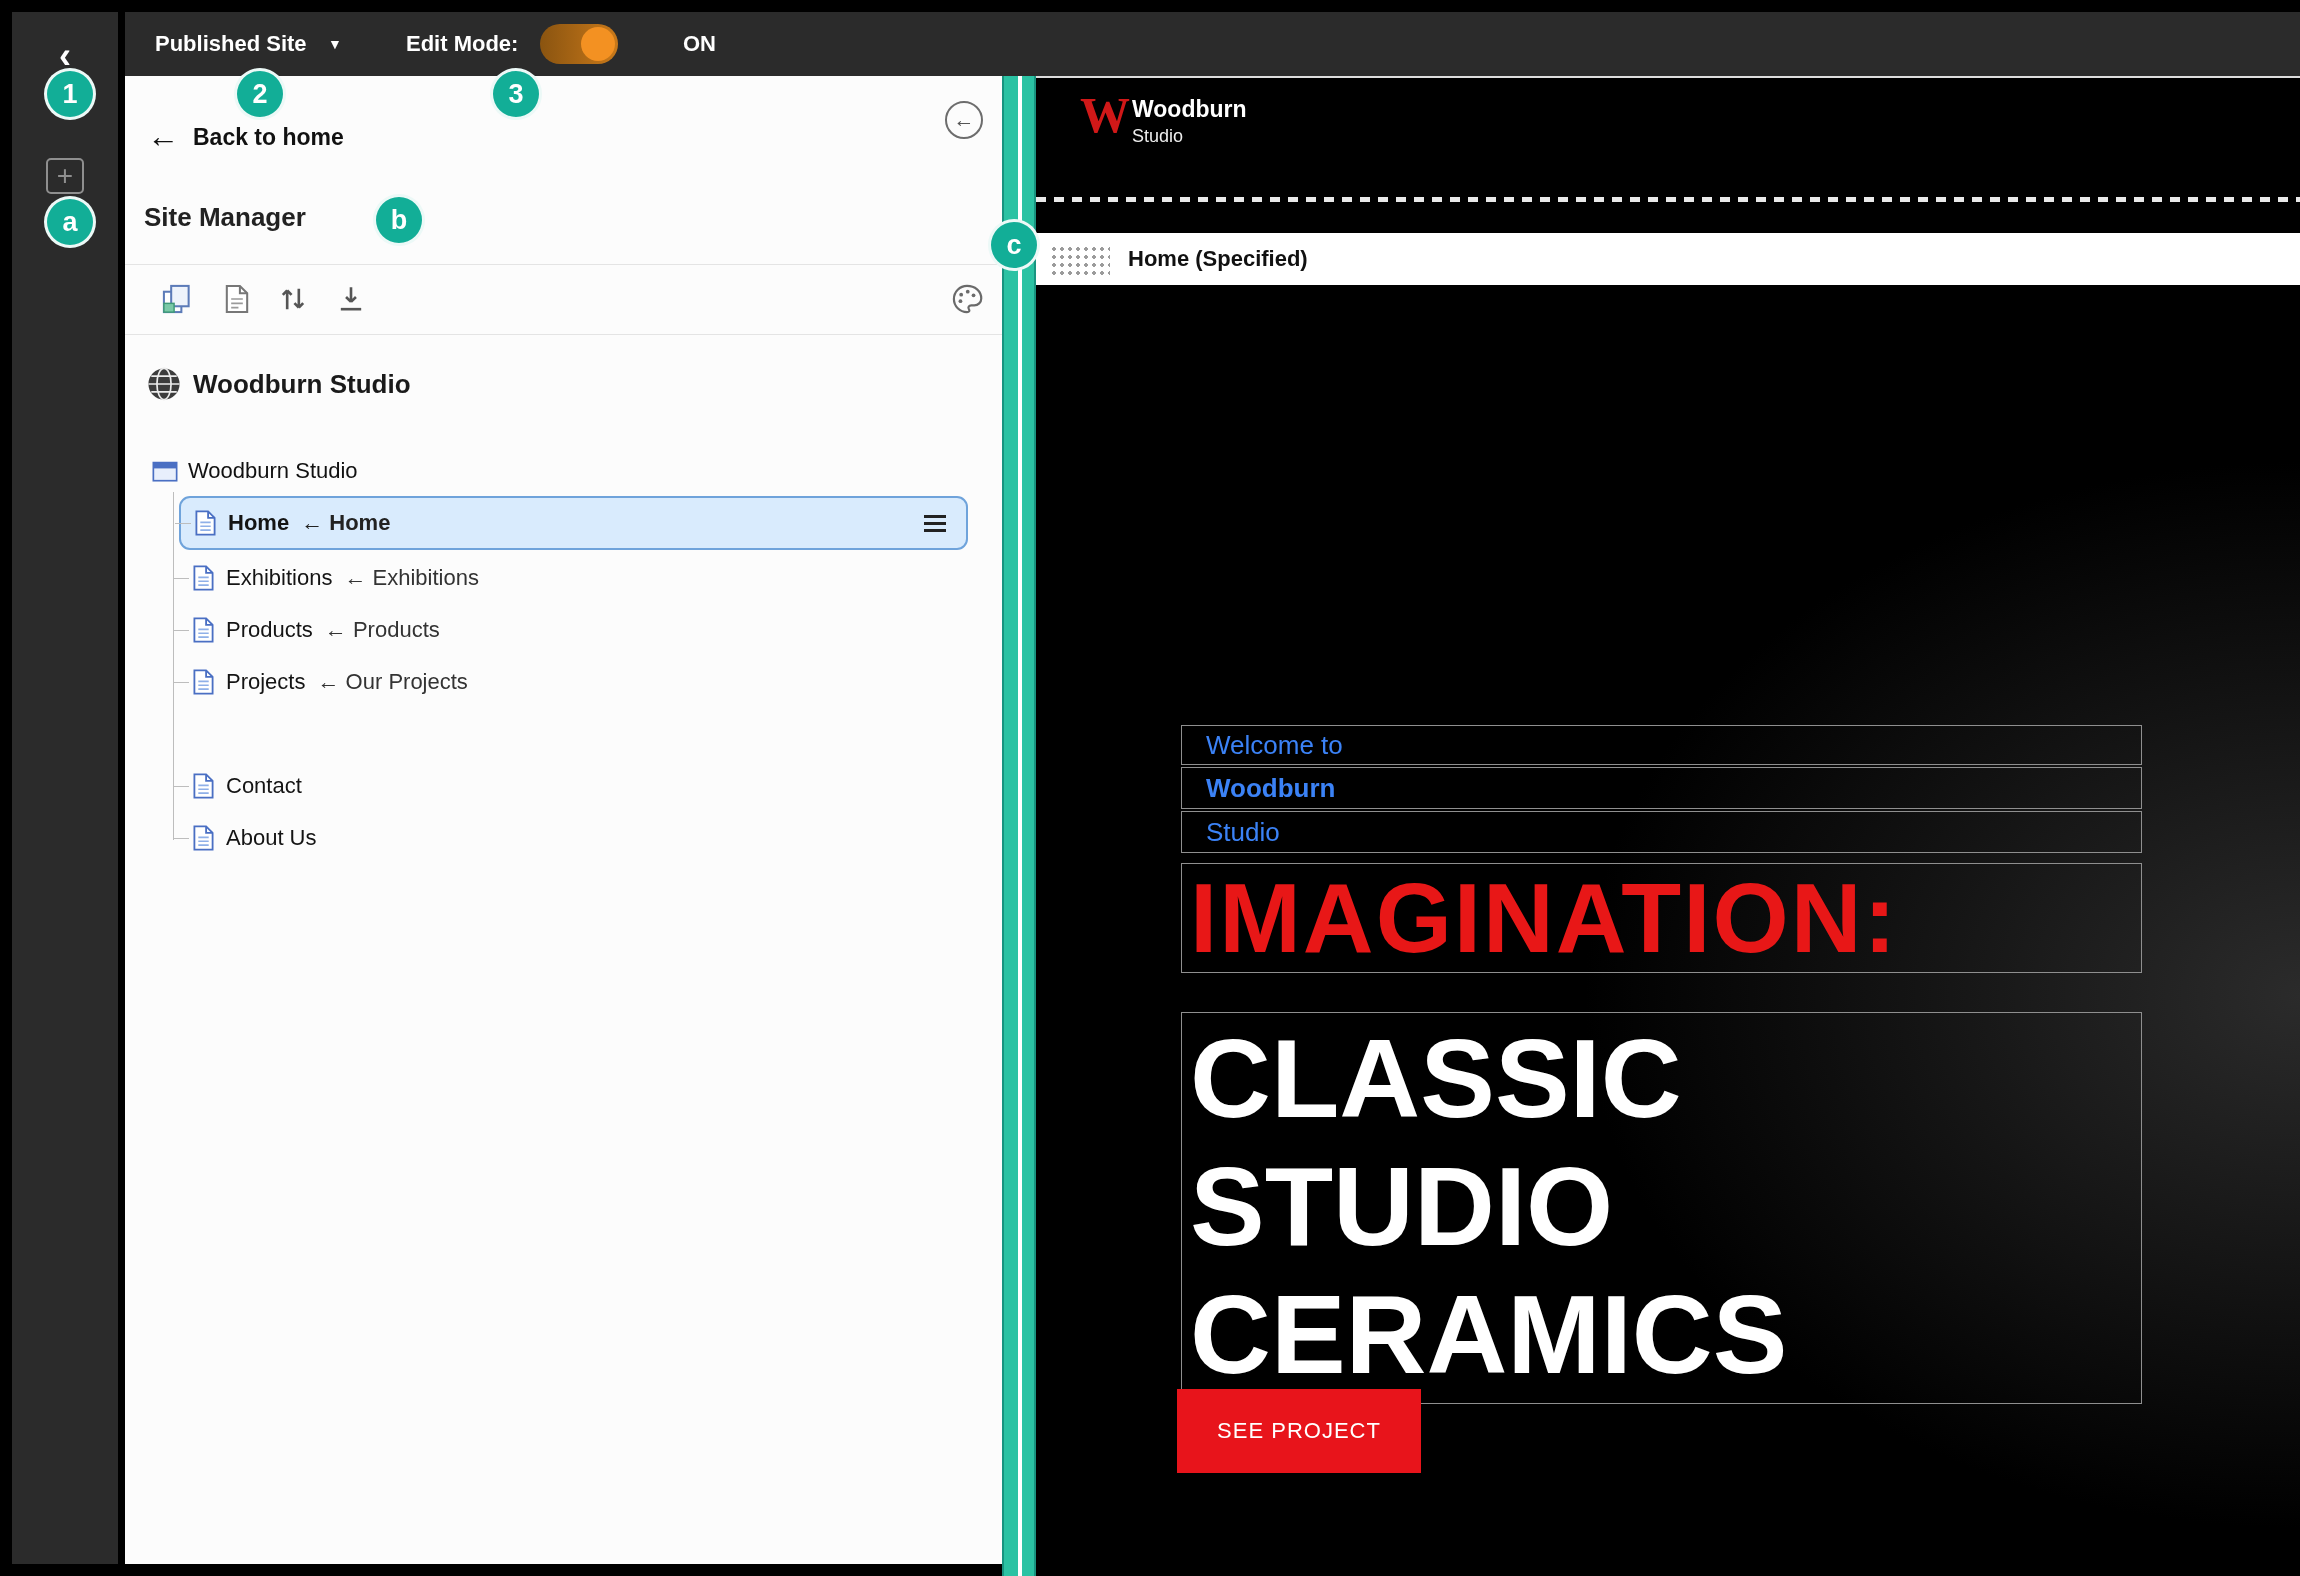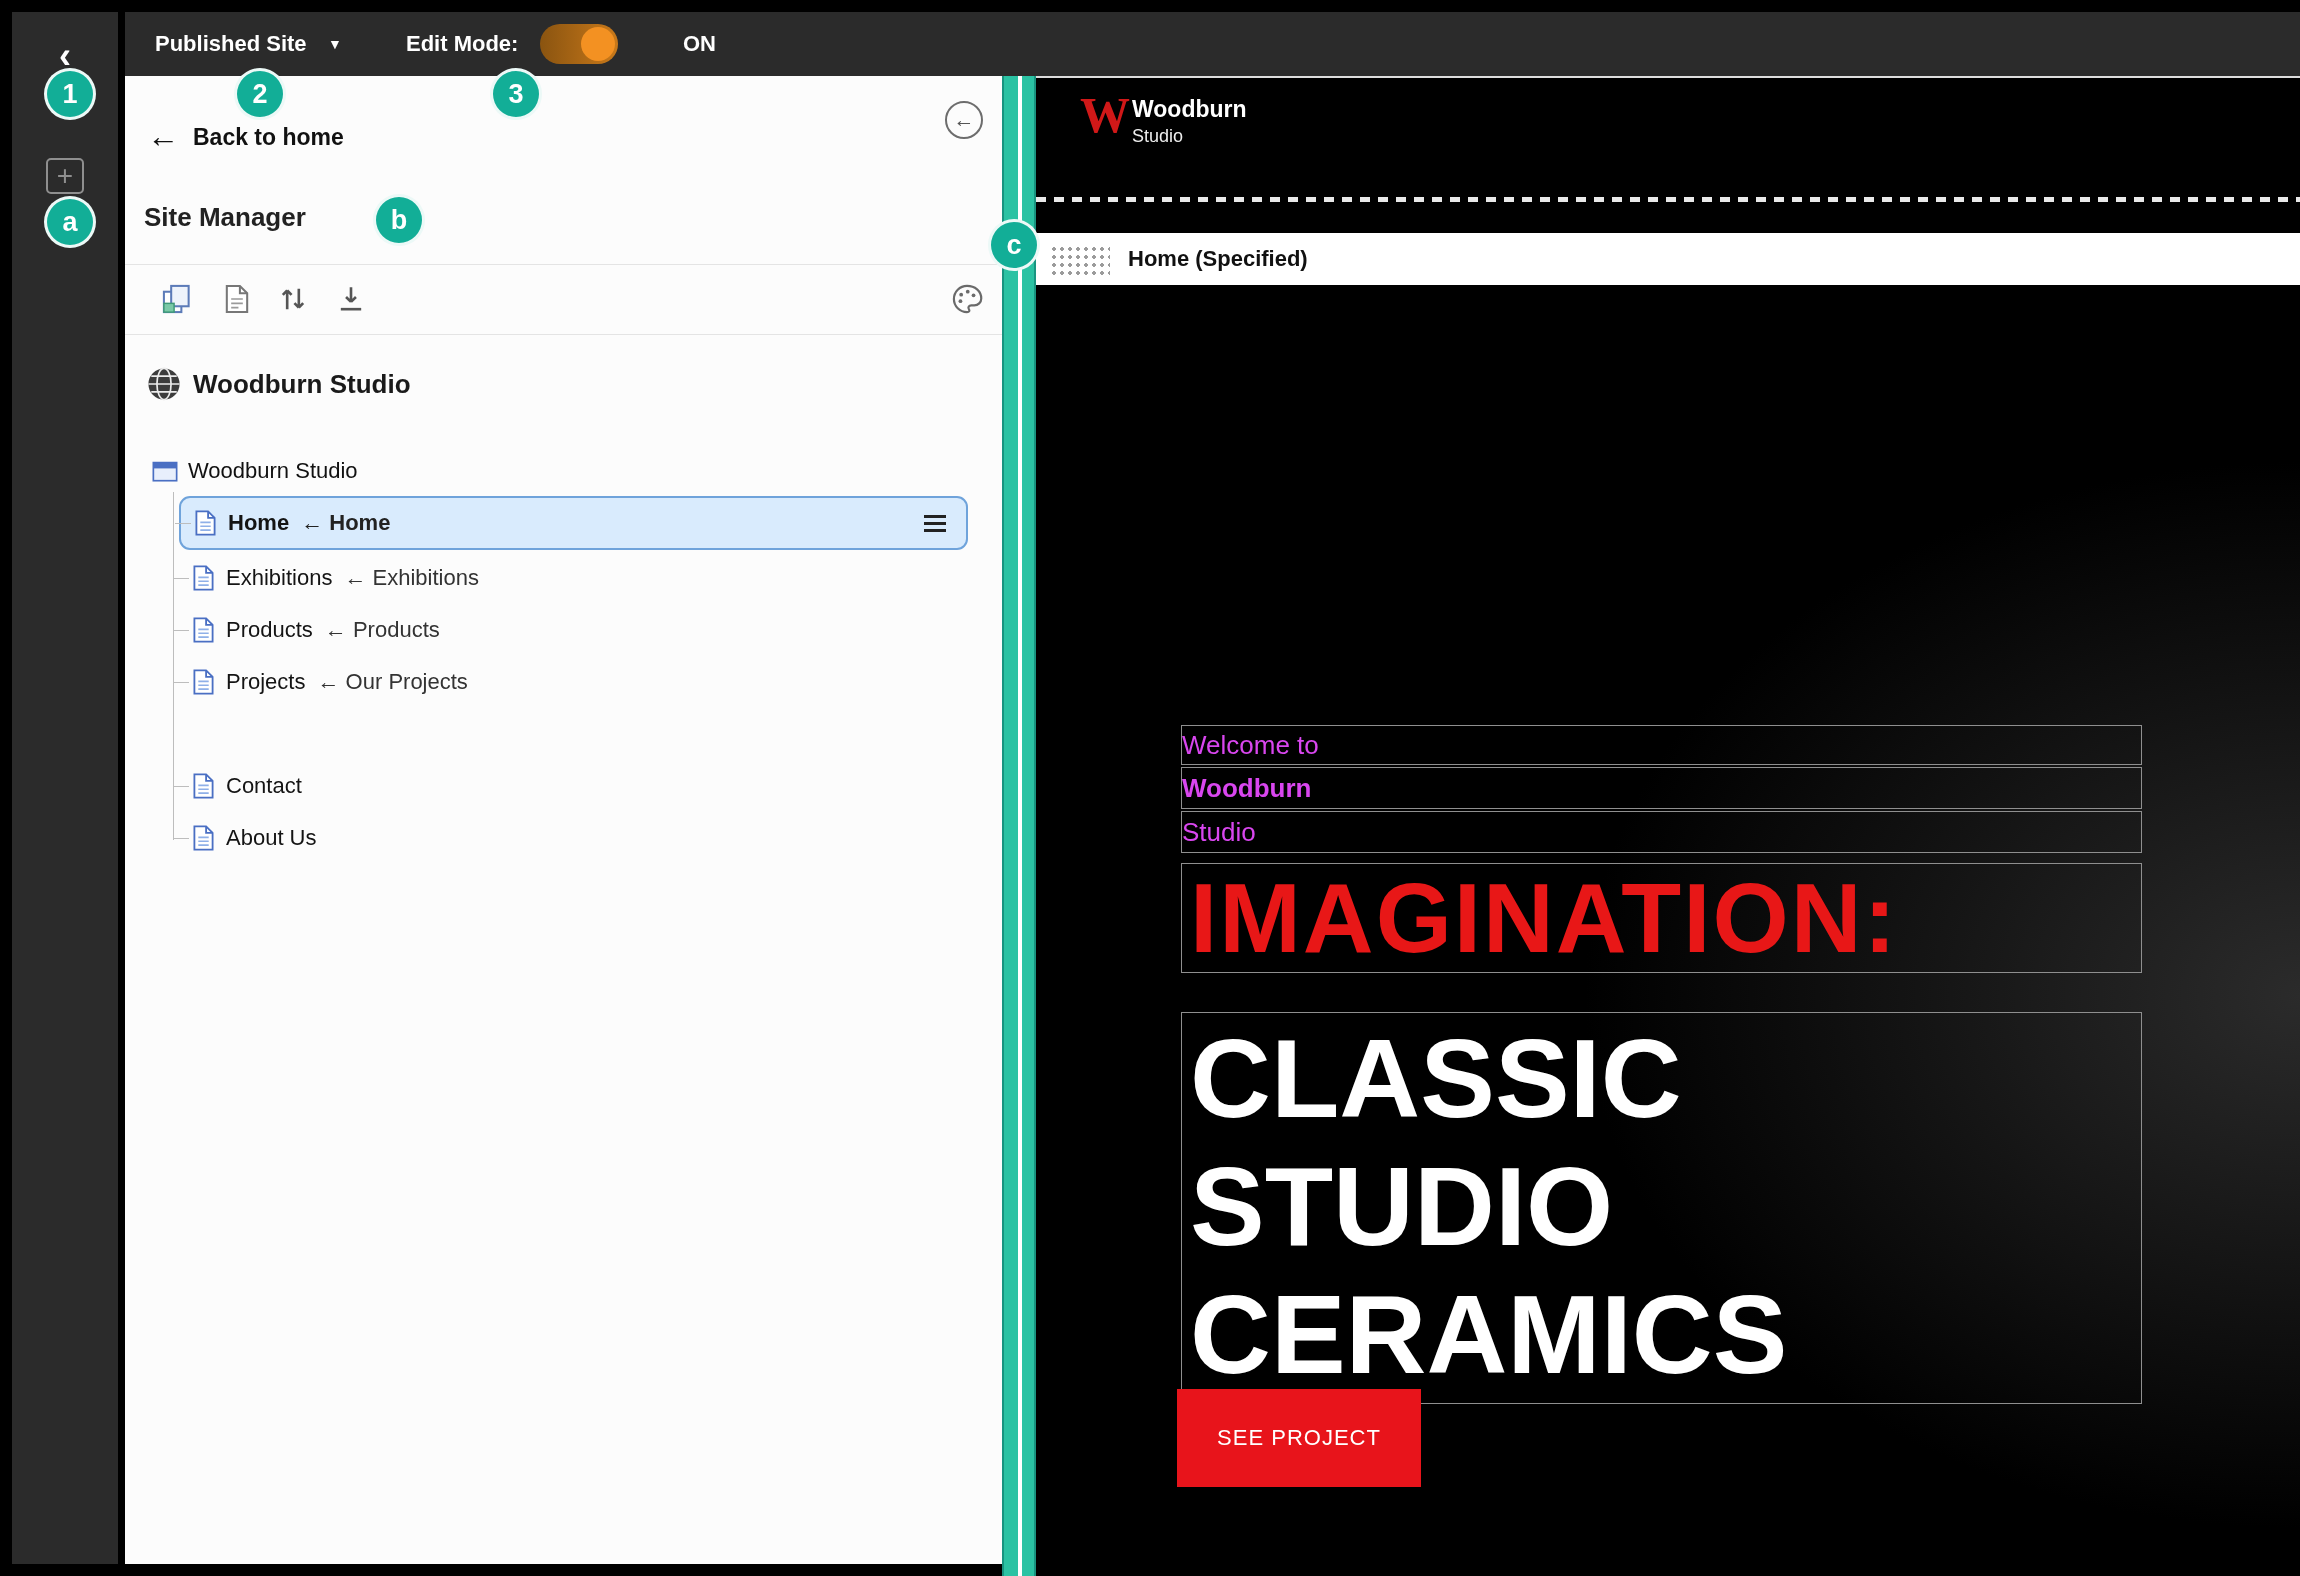--- a/index.html
+++ b/index.html
@@ -72,29 +72,29 @@
   .dashes { position:absolute; left:0; top:121px; width:100%; height:5px;
     background:repeating-linear-gradient(90deg,#e9e9e9 0 10px, transparent 10px 18px); }
   .page-bar { position:absolute; left:0; top:157px; width:100%; height:52px; background:#fff;
     display:flex; align-items:center; }
   .drag-handle { margin-left:12px; width:62px; height:32px;
     background-image:radial-gradient(#9b9b9b 1.6px, transparent 1.9px); background-size:8px 8px;
     background-position:2px 2px; cursor:grab; }
   .page-bar-label { margin-left:18px; font-size:22px; font-weight:bold; color:#111; }
   .hero { position:absolute; left:0; top:209px; width:100%; height:1291px;
     background:radial-gradient(1100px 820px at 100% 55%, #2b2b2b 0%, #000 65%); }
-  .hbox { position:absolute; left:145px; width:961px; border:1px solid #8f8f8f; color:#d946ef;
-    display:flex; align-items:center; padding-left:0; cursor:pointer; }
+  .hbox { position:absolute; left:145px; width:961px; border:1px solid #8f8f8f; color:#3b82f6;
+    display:flex; align-items:center; padding-left:24px; cursor:pointer; }
   .hb1 { top:649px; height:40px; font-size:26px; }
   .hb2 { top:691px; height:42px; font-size:26px; font-weight:bold; }
   .hb3 { top:735px; height:42px; font-size:26px; }
   .hb-red { top:787px; height:110px; font-size:98px; font-weight:bold; color:#e81717; letter-spacing:2px; padding-left:8px; }
   .hb-big { top:900px; height:392px; font-size:112px; font-weight:bold; color:#fff; line-height:128px;
     display:block; padding:2px 8px;margin-top:36px; }
-  .see-btn { position:absolute; left:141px; top:1313px; width:244px; height:98px; background:#e8141b; color:#fff;
+  .see-btn { position:absolute; left:141px; top:1313px; width:244px; height:84px; background:#e8141b; color:#fff;
     font-size:22px; display:flex; align-items:center; justify-content:center; letter-spacing:1px; border:none; cursor:pointer; }
 
   
   .badge { position:absolute; width:52px; height:52px; border-radius:50%; background:#12ae97;
     border:3px solid rgba(255,255,255,.92); color:#fff; font-size:27px; font-weight:bold;
     display:flex; align-items:center; justify-content:center; z-index:60; }
   .bg1 { left:44px; top:68px; } .bg2 { left:234px; top:68px; } .bg3 { left:490px; top:68px; }
   .bga { left:44px; top:196px; } .bgb { left:373px; top:194px; } .bgc { left:988px; top:219px; }
 
   svg { display:block; }

